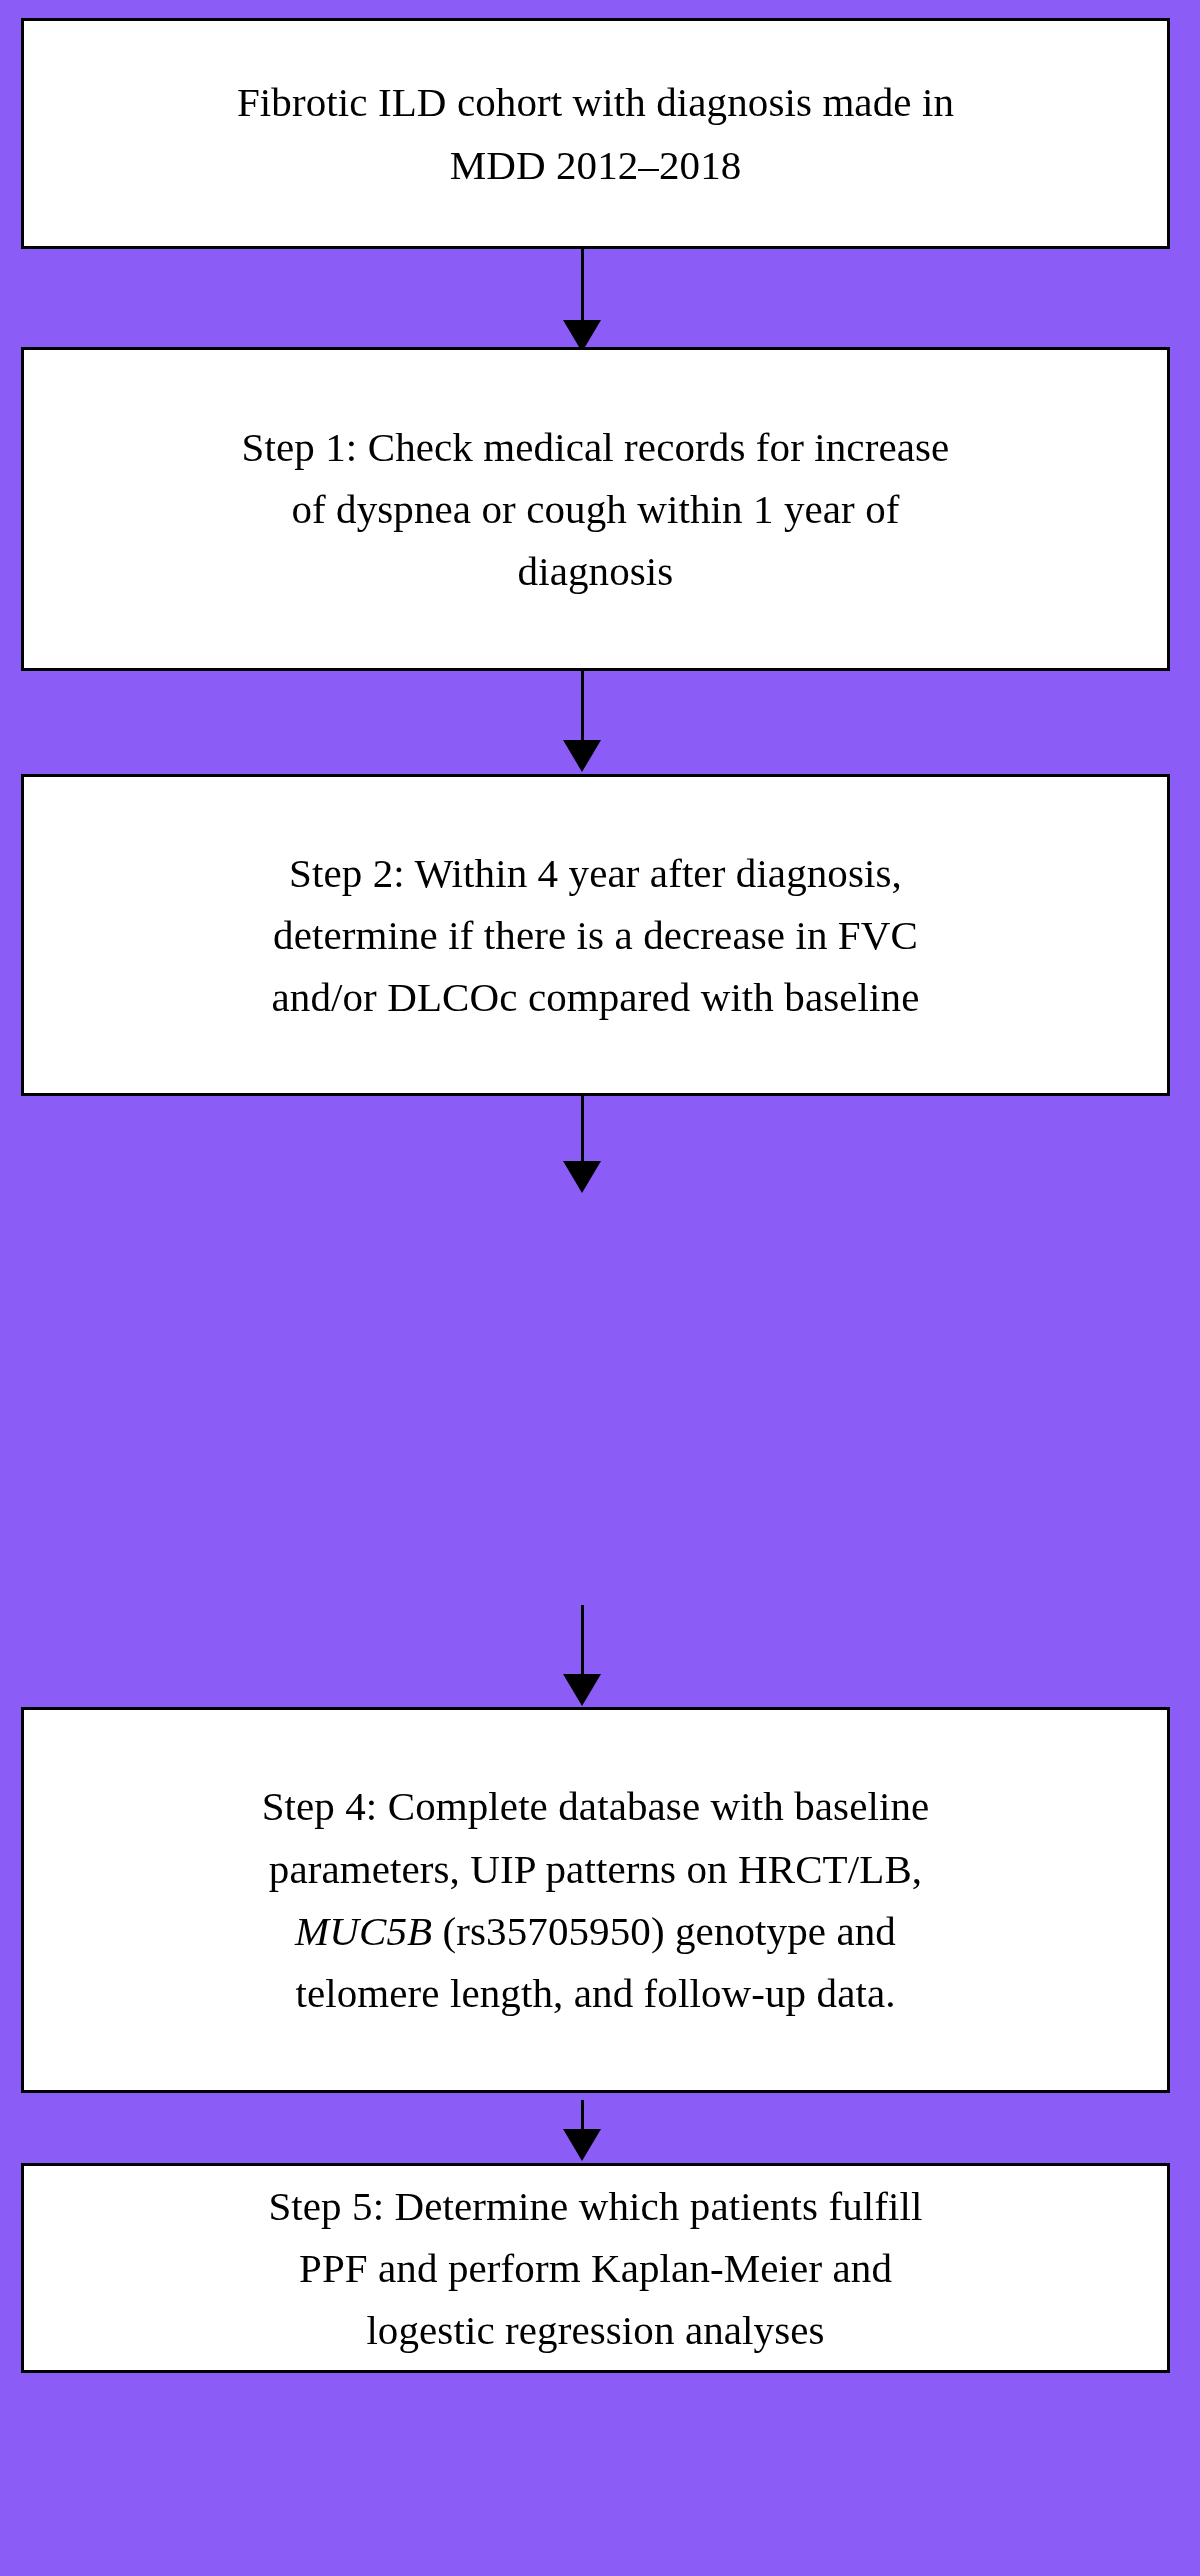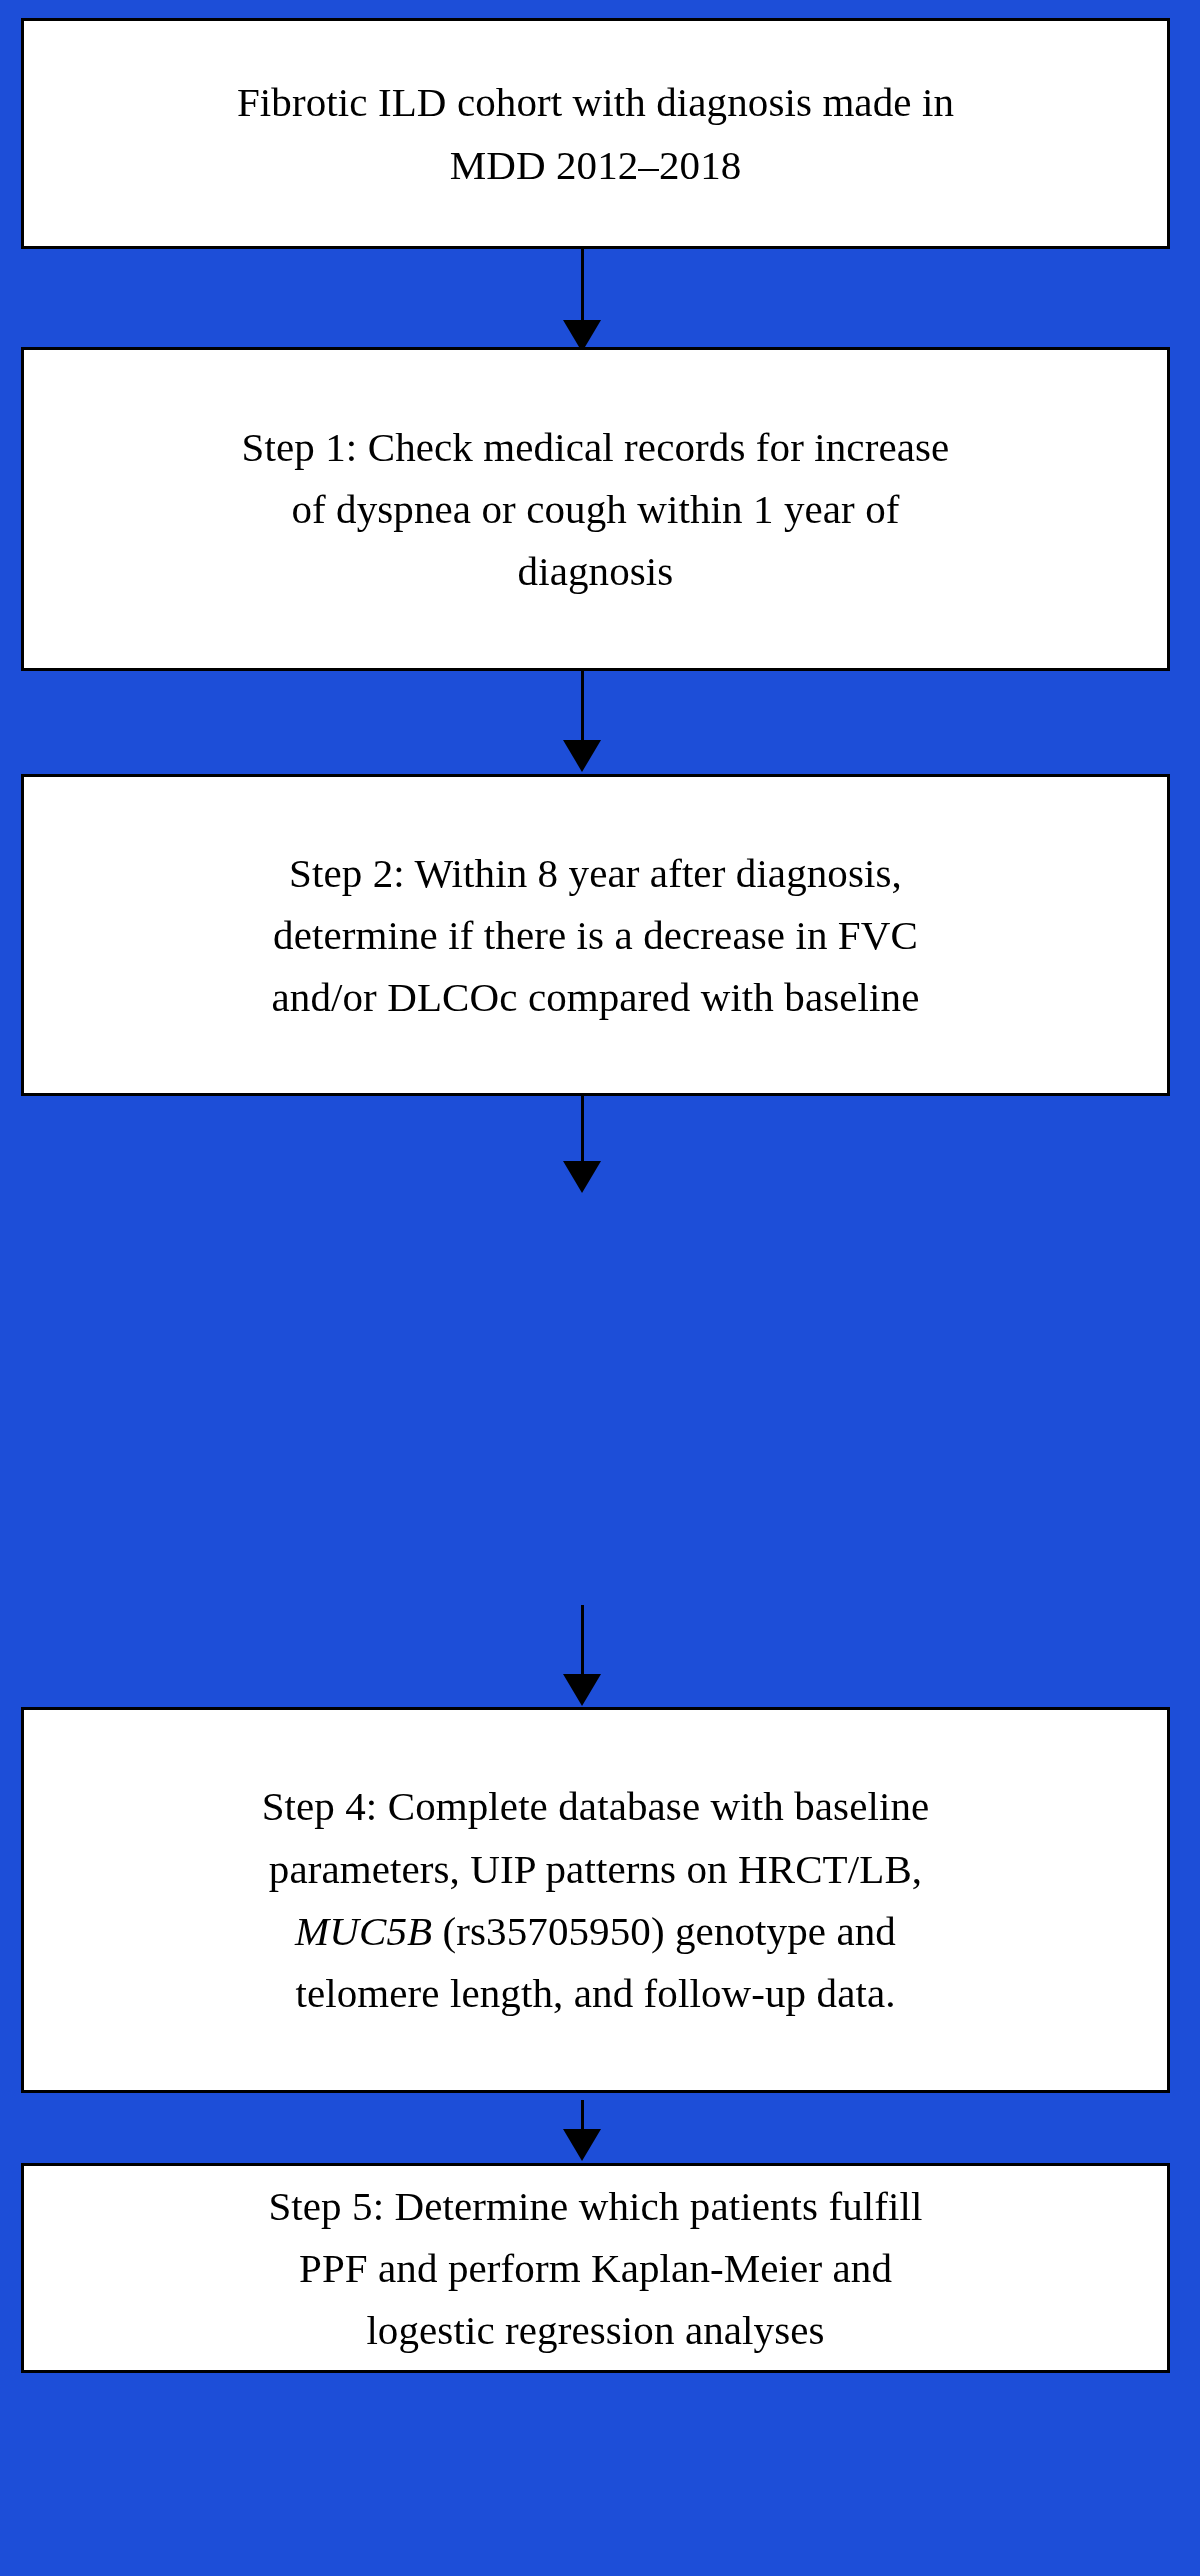--- a/index.html
+++ b/index.html
@@ -10,21 +10,21 @@
   }
   body {
     font-family: "Liberation Serif", "DejaVu Serif", serif;
     color: #000000;
   }
 
   #flowchart {
     position: relative;
     width: 1201px;
     height: 2576px;
-    background: #1d4ed8;
+    background: #8b5cf6;
     overflow: hidden;
   }
 
   .node {
     position: absolute;
     left: 21px;
     width: 1149px;
     box-sizing: border-box;
     border: 3.9px solid #000000;
     background: #ffffff;
@@ -93,21 +93,21 @@
 of dyspnea or cough within 1 year of
 diagnosis</span>
   </div>
 
   <div class="connector">
     <div class="stem" style="top:670px; height:72px;"></div>
     <div class="head" style="top:740px;"></div>
   </div>
 
   <div class="node" style="top:774px; height:322px;">
-    <span class="node-text">Step 2: Within 8 year after diagnosis,
+    <span class="node-text">Step 2: Within 4 year after diagnosis,
 determine if there is a decrease in FVC
 and/or DLCOc compared with baseline</span>
   </div>
 
   <div class="connector">
     <div class="stem" style="top:1096px; height:68px;"></div>
     <div class="head" style="top:1161px;"></div>
   </div>
 
 

